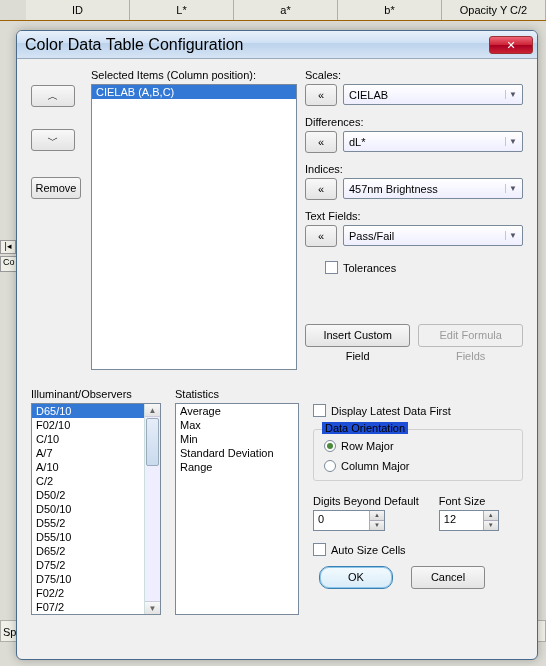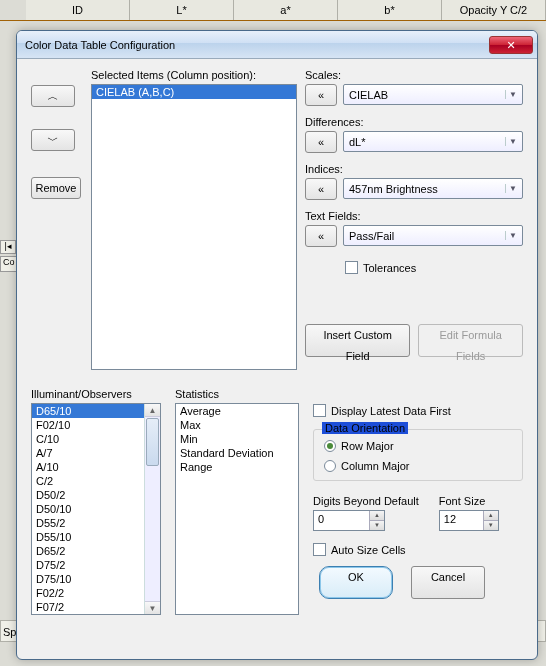--- a/index.html
+++ b/index.html
@@ -9,33 +9,33 @@
 .bg-table { display: flex; border-bottom: 1px solid #a16207; padding-left: 26px; }
 .bg-cell { flex: 1; height: 20px; border-right: 1px solid #b0b0a8; text-align: center; line-height: 20px; background: #e8e8e0; }
 .bg-strip2 { position: absolute; left: 0; bottom: 24px; width: 44px; height: 22px; background: #f0f0e8; border: 1px solid #b0b0a8; line-height: 22px; padding-left: 2px; }
 .bg-strip3 { position: absolute; right: 0; bottom: 24px; width: 36px; height: 22px; background: #f0f0e8; border: 1px solid #b0b0a8; line-height: 22px; padding-left: 4px; }
 .bg-ctrl { position: absolute; left: 0; top: 240px; width: 16px; height: 14px; background: #f0f0e8; border: 1px solid #999; font-size: 9px; text-align: center; }
 .bg-ctrl2 { position: absolute; left: 0; top: 256px; width: 22px; height: 16px; background: #f0f0e8; border: 1px solid #999; font-size: 9px; padding-left: 2px; }
 
 
 .dialog { position: absolute; left: 16px; top: 30px; width: 522px; height: 630px; border: 1px solid #4a6a8a; border-radius: 6px; background: #f0f0f0; box-shadow: 0 0 10px rgba(0,0,0,.25); overflow: hidden; }
 .titlebar { height: 28px; background: linear-gradient(#e8f0fa, #cfe0f4 45%, #bcd3ec 46%, #d6e4f4); display: flex; align-items: center; padding: 0 4px 0 8px; border-bottom: 1px solid #9ab; }
-.titlebar .title { flex: 1; color: #000; font-size: 11px; }
+.titlebar .title { flex: 1; color: #000; font-size: 16px; }
 .close-btn { width: 44px; height: 18px; background: linear-gradient(#e67,#c23 50%,#a02 51%,#c23); border: 1px solid #933; border-radius: 3px; color: #fff; text-align: center; line-height: 16px; font-size: 11px; cursor: pointer; }
 .dlg-body { position: relative; padding: 10px 14px; height: calc(100% - 28px); }
 
 .lbl { color: #000; }
 .listbox { background: #fff; border: 1px solid #7a8a9a; overflow: hidden; }
 .listbox .item { padding: 1px 4px; white-space: nowrap; }
 .listbox .item.sel { background: #3478d6; color: #fff; }
 
 .btn { background: linear-gradient(#f8f8f8,#e4e4e4); border: 1px solid #8a8a8a; border-radius: 3px; text-align: center; cursor: pointer; }
 .btn.small { width: 44px; height: 22px; line-height: 20px; }
 .btn.arrow { width: 32px; height: 22px; line-height: 20px; }
-.btn.wide { height: 33px; padding: 0 10px; line-height: 21px; }
+.btn.wide { height: 23px; padding: 0 10px; line-height: 21px; }
 .btn.disabled { color: #9a9a9a; border-color: #bbb; background: #f0f0f0; cursor: default; }
 .btn.default { border: 1px solid #3c7fb1; box-shadow: inset 0 0 0 1px #8cc7ea; background: linear-gradient(#f3faff,#d8ecf8); }
 
 .combo { height: 21px; border: 1px solid #7a8a9a; background: linear-gradient(#fff,#eef); display: flex; align-items: center; padding: 0 2px 0 5px; cursor: pointer; border-radius: 2px; }
 .combo .val { flex: 1; }
 .combo .tri { width: 15px; text-align: center; color: #556; border-left: 1px solid #bcc; font-size: 8px; }
 
 .spin { display: flex; height: 21px; border: 1px solid #7a8a9a; background: #fff; }
 .spin .sval { flex: 1; padding: 2px 4px; }
 .spin .sctl { width: 15px; display: flex; flex-direction: column; }
@@ -130,21 +130,21 @@
 
         <div class="lbl" style="margin-bottom:3px;">Text Fields:</div>
         <div style="display:flex; gap:6px; margin-bottom:14px;">
           <div class="btn arrow"><span>«</span></div>
           <div class="combo" style="flex:1;">
             <div class="val">Pass/Fail</div>
             <div class="tri">▼</div>
           </div>
         </div>
 
-        <div class="chk" style="margin-left:40px; margin-bottom:50px;">
+        <div class="chk" style="margin-left:20px; margin-bottom:50px;">
           <div class="box"></div>
           <span>Tolerances</span>
         </div>
 
         <div style="display:flex; gap:8px;">
           <div class="btn wide">Insert Custom Field</div>
           <div class="btn wide disabled">Edit Formula Fields</div>
         </div>
       </div>
     </div>

